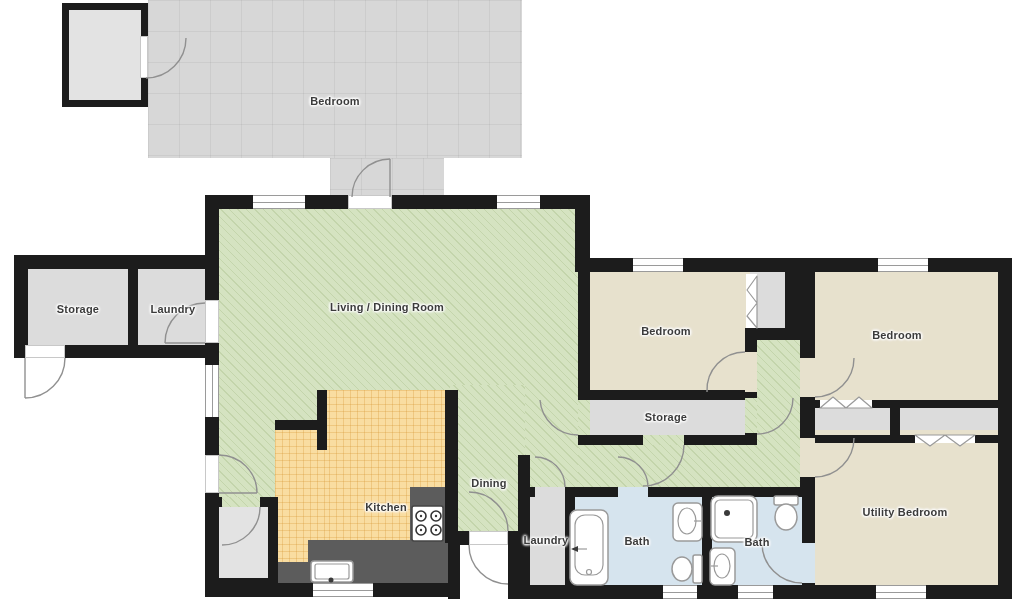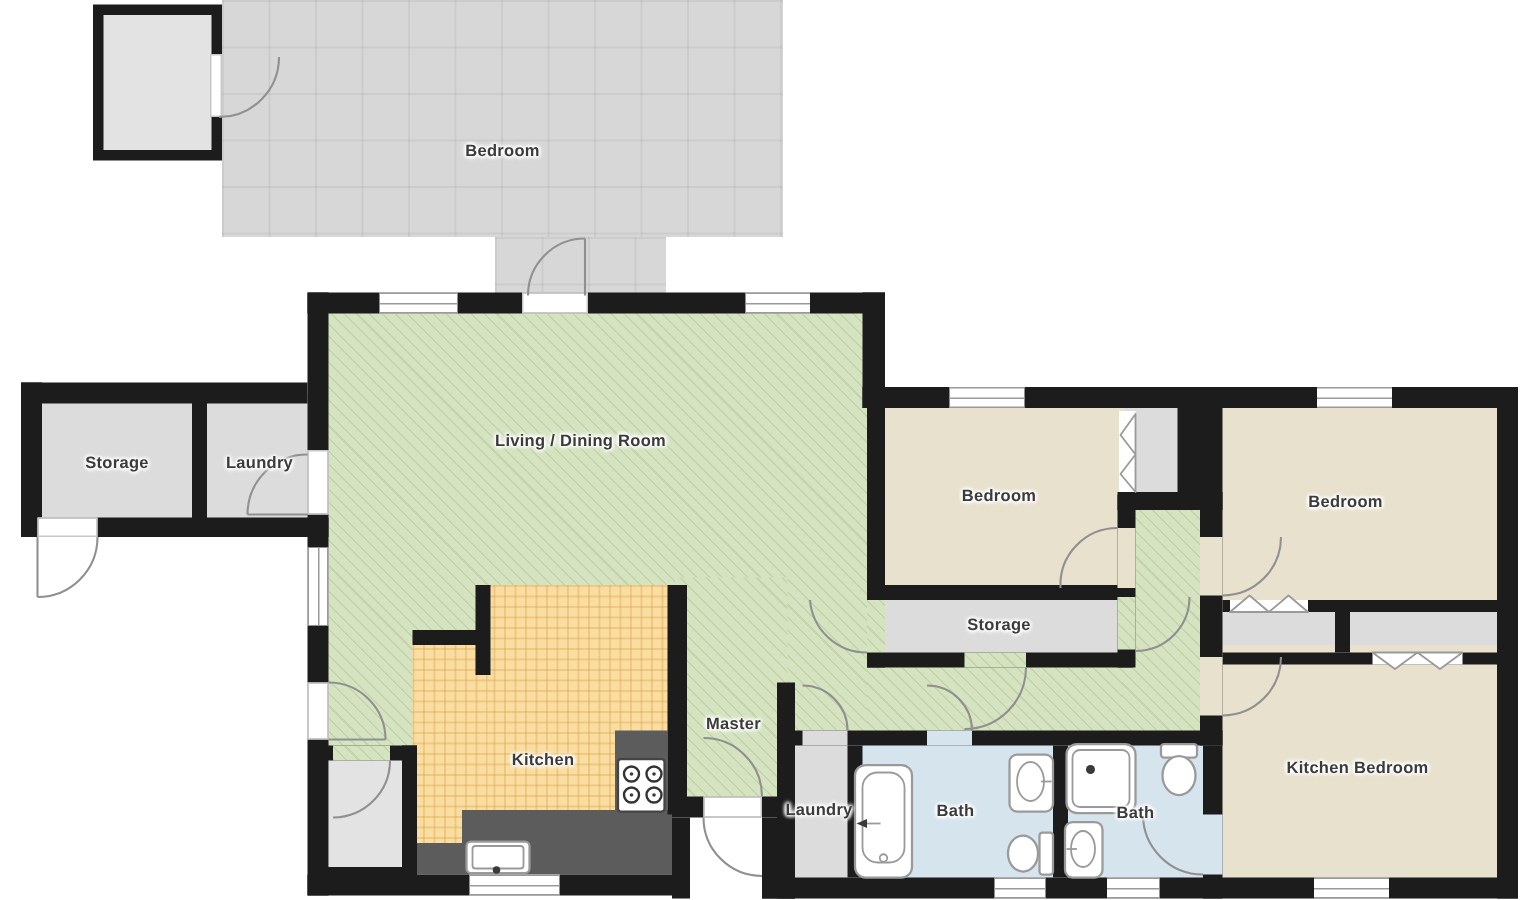--- a/index.html
+++ b/index.html
@@ -203,23 +203,23 @@
     <circle class="burner" cx="436" cy="530" r="5"></circle>
     <circle class="fxd" cx="421" cy="516" r="1.2"></circle>
     <circle class="fxd" cx="436" cy="516" r="1.2"></circle>
     <circle class="fxd" cx="421" cy="530" r="1.2"></circle>
     <circle class="fxd" cx="436" cy="530" r="1.2"></circle>
   </svg>
 
   <div class="label" style="left:335px;top:101px;">Bedroom</div>
   <div class="label" style="left:78px;top:309px;">Storage</div>
   <div class="label" style="left:173px;top:309px;">Laundry</div>
-  <div class="label" style="left:387px;top:294px;">Living / Dining Room</div>
+  <div class="label" style="left:387px;top:307px;">Living / Dining Room</div>
   <div class="label" style="left:666px;top:331px;">Bedroom</div>
   <div class="label" style="left:897px;top:335px;">Bedroom</div>
   <div class="label" style="left:666px;top:417px;">Storage</div>
-  <div class="label" style="left:362px;top:507px;">Kitchen</div>
-  <div class="label" style="left:489px;top:483px;">Master</div>
+  <div class="label" style="left:362px;top:507px;padding-left:48px;">Kitchen</div>
+  <div class="label" style="left:489px;top:483px;">Dining</div>
   <div class="label" style="left:546px;top:540px;">Laundry</div>
   <div class="label" style="left:637px;top:541px;">Bath</div>
   <div class="label" style="left:757px;top:542px;">Bath</div>
-  <div class="label" style="left:905px;top:512px;">Kitchen Bedroom</div>
+  <div class="label" style="left:905px;top:512px;">Utility Bedroom</div>
 </div>
 
 </body></html>

